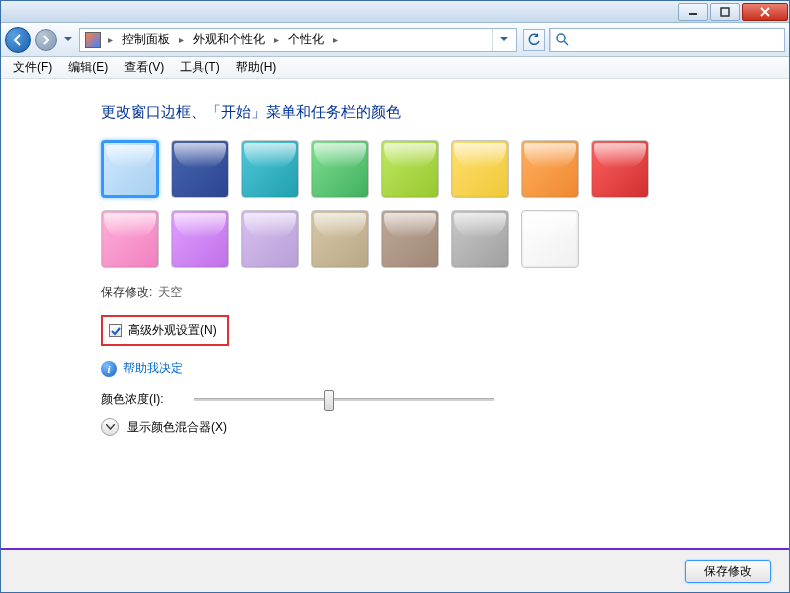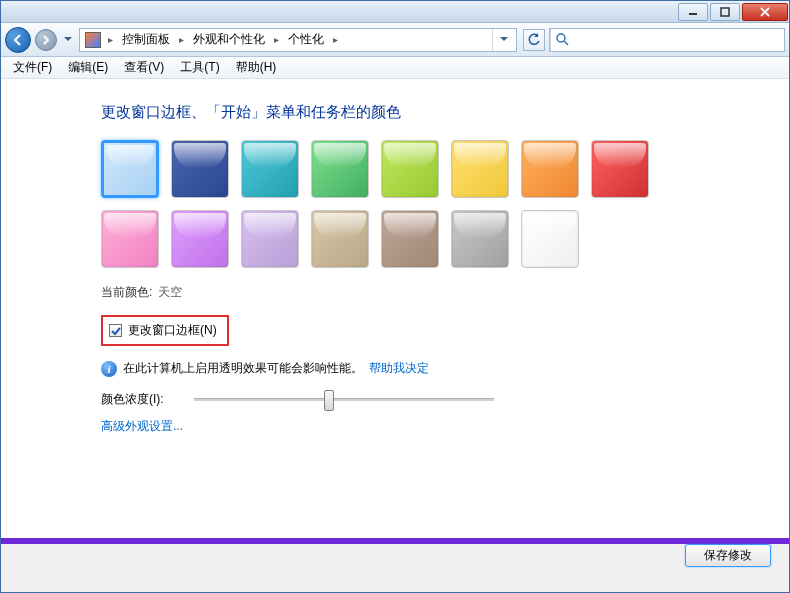--- a/index.html
+++ b/index.html
@@ -50,21 +50,21 @@
 
 .info-icon { width: 16px; height: 16px; border-radius: 50%; background: radial-gradient(circle at 35% 30%, #80c0ff, #1060c0); color: #fff; font-weight: bold; font-size: 11px; display:flex; align-items:center; justify-content:center; font-style: italic; font-family: Georgia,serif; flex-shrink:0; }
 .link { color: #0066cc; cursor: pointer; }
 
 .slider-row { display:flex; align-items:center; gap: 30px; margin-bottom: 10px; }
 .slider-track { width: 300px; height: 3px; background: #d0d0d0; border-top:1px solid #b0b0b0; position: relative; }
 .slider-thumb { position:absolute; top:-9px; width: 10px; height: 21px; background: linear-gradient(to bottom,#f8f8f8,#d8d8d8); border:1px solid #808080; border-radius:2px; cursor:pointer; }
 
 .expand-btn { width:18px; height:18px; border-radius:50%; border:1px solid #a0a0a0; background: linear-gradient(to bottom,#fdfdfd,#e0e0e0); display:flex; align-items:center; justify-content:center; cursor:pointer; }
 
-.footer { height: 54px; background: #f0f0f0; border-top: 6px solid #6d28d9; display:flex; justify-content:flex-end; align-items:flex-start; padding: 0 18px; gap: 10px; }
+.footer { height: 44px; background: #f0f0f0; border-top: 2px solid #6d28d9; display:flex; justify-content:flex-end; align-items:center; padding: 0 18px; gap: 10px; }
 .btn { min-width: 86px; height: 23px; background: linear-gradient(to bottom,#fdfdfd,#e4e4e4); border:1px solid #8a8a8a; border-radius:3px; cursor:pointer; font-size:12px; padding:0 12px; }
 .btn.default { border-color:#3399ff; box-shadow: 0 0 2px rgba(51,153,255,0.6); }
 </style>
 </head>
 <body>
 
 <div class="window">
 
   <div class="titlebar">
     <div class="win-btn">
@@ -158,49 +158,53 @@
         <div class="swatch" title="紫红" style="background: linear-gradient(135deg, rgb(255, 176, 216), rgb(240, 128, 192));"></div>
         <div class="swatch" title="紫罗兰" style="background: linear-gradient(135deg, rgb(224, 160, 255), rgb(192, 112, 232));"></div>
         <div class="swatch" title="薰衣草" style="background: linear-gradient(135deg, rgb(216, 192, 240), rgb(184, 160, 216));"></div>
         <div class="swatch" title="巧克力" style="background: linear-gradient(135deg, rgb(216, 200, 168), rgb(184, 168, 136));"></div>
         <div class="swatch" title="褐灰" style="background: linear-gradient(135deg, rgb(192, 168, 152), rgb(160, 136, 120));"></div>
         <div class="swatch" title="板岩" style="background: linear-gradient(135deg, rgb(200, 200, 200), rgb(160, 160, 160));"></div>
         <div class="swatch" title="霜白" style="background: linear-gradient(135deg, rgb(255, 255, 255), rgb(240, 240, 240));"></div>
       </div>
 
     <div class="row">
-      <span class="label-muted">当前颜色:</span>
+      <span class="label-muted">保存修改:</span>
       <span class="value-muted">天空</span>
     </div>
 
     <div class="highlight-box">
       <div class="checkbox">
           <svg width="10" height="10">
             <path d="M1 5 L4 8 L9 2" fill="none" stroke="#2060c0" stroke-width="2"></path>
           </svg>
         </div>
-      <span>更改窗口边框(N)</span>
+      <span>高级外观设置(N)</span>
     </div>
 
     <div class="row">
       <div class="info-icon">i</div>
-      <span>在此计算机上启用透明效果可能会影响性能。</span>
       <span class="link">帮助我决定</span>
     </div>
 
     <div class="slider-row">
       <span>颜色浓度(I):</span>
       <div class="slider-track">
         <div class="slider-thumb" id="slider-thumb" style="left: 130px;"></div>
       </div>
     </div>
 
-
-    <div class="row">
-      <span class="link">高级外观设置...</span>
-    </div>
+    <div class="row" style="gap:8px;margin-bottom:22px;">
+      <div class="expand-btn">
+          <svg width="9" height="6">
+            <path d="M0 0 L4.5 5 L9 0" fill="none" stroke="#404040" stroke-width="1.5"></path>
+          </svg>
+        </div>
+      <span>显示颜色混合器(X)</span>
+    </div>
+
   </div>
 
   <div class="footer">
     <button class="btn default">保存修改</button>
   </div>
 
 </div>
 
 </body></html>

